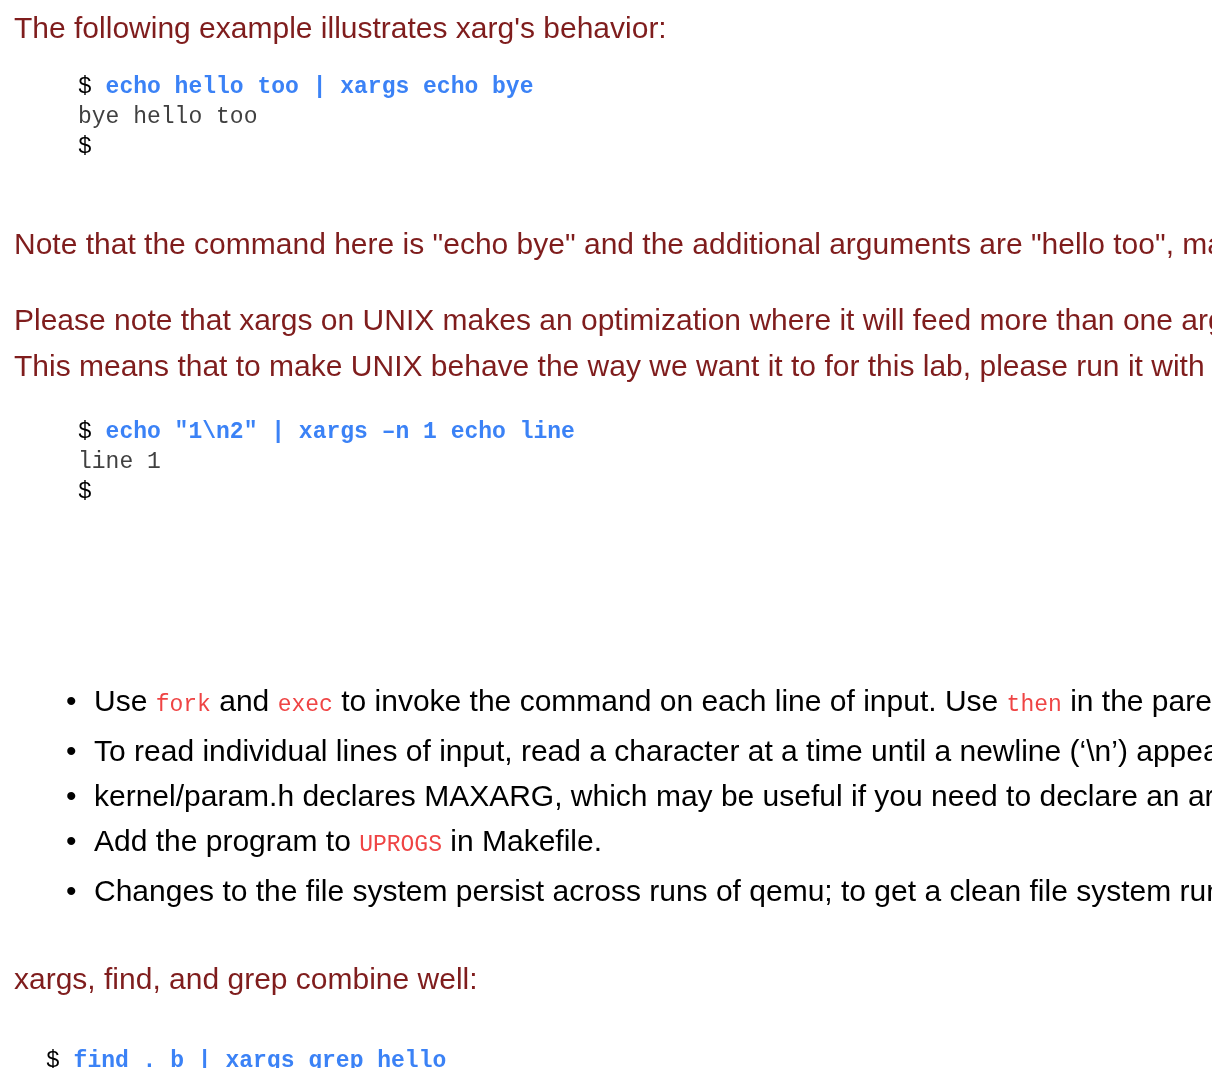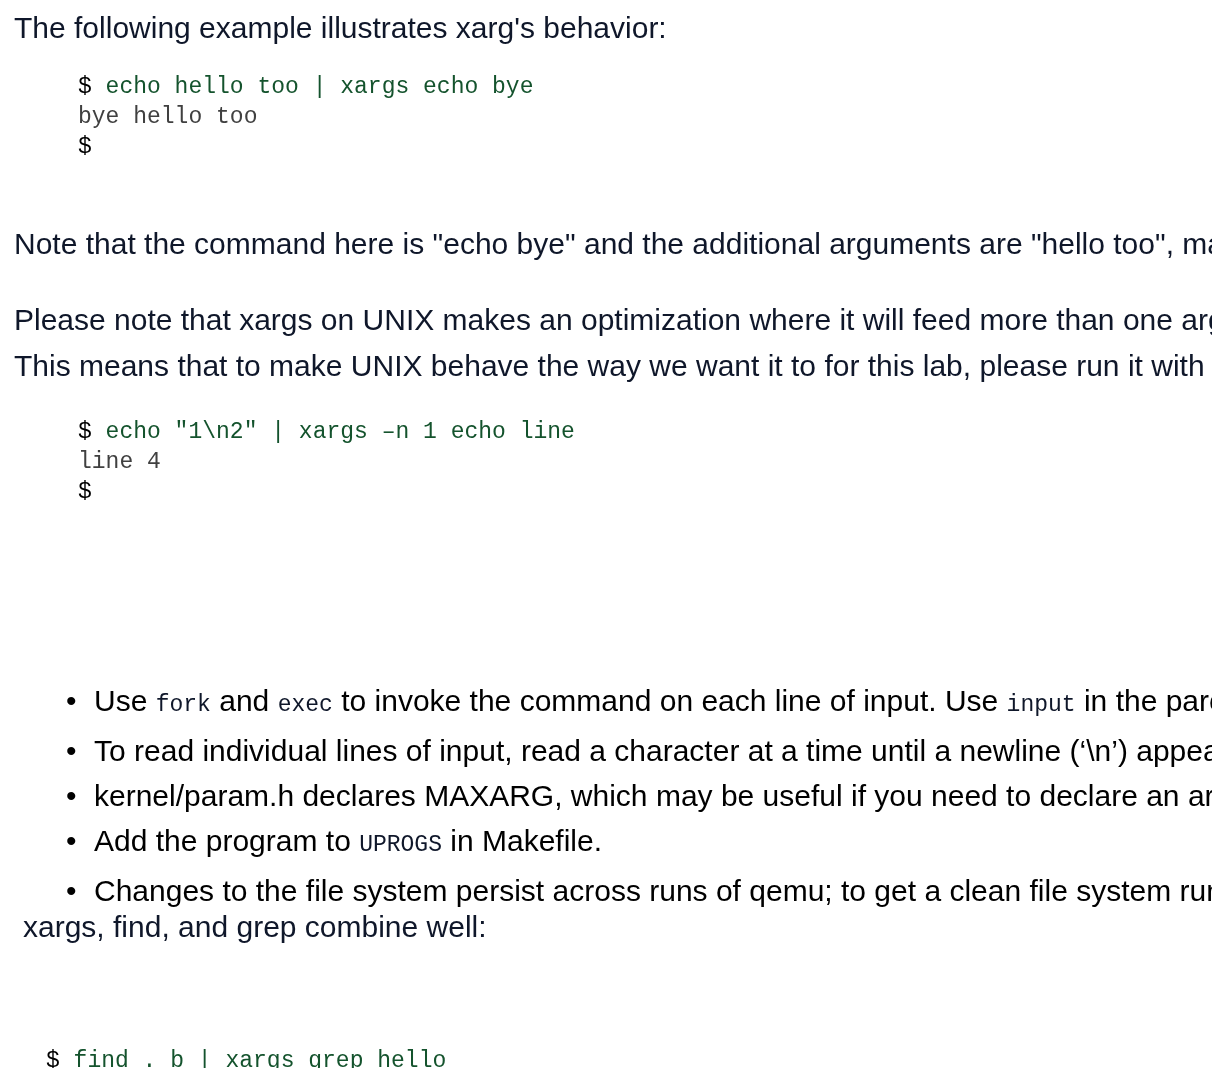--- a/index.html
+++ b/index.html
@@ -23,30 +23,30 @@
     width: 1700px;
     height: 1068px;
     padding: 0;
   }
 
   .para {
     font-size: 30px;
     line-height: 46px;
     font-weight: 400;
     margin: 0;
-    color: #0f172a;
+    color: #7f1d1d;
     white-space: nowrap;
   }
 
   
   .p-intro   { position: absolute; left: 14px;  top: 5px;   }
   .p-note    { position: absolute; left: 14px;  top: 221px; }
   .p-please  { position: absolute; left: 14px;  top: 297px; white-space: normal; width: 1690px; }
   .p-hints   { position: absolute; left: 14px;  top: 602px; }
-  .p-combine { position: absolute; left: 14px;  top: 904px; margin-left: 9px; }
+  .p-combine { position: absolute; left: 14px;  top: 956px; }
 
   
   .code-block {
     position: absolute;
     margin: 0;
     padding: 0;
     font-family: "Liberation Mono", "DejaVu Sans Mono", monospace;
     font-size: 23px;
     line-height: 30px;
     color: #000000;
@@ -56,22 +56,22 @@
   .code-2 { left: 78px; top: 417px; }
   .code-3 { left: 46px; top: 1009px; margin-top: 37px; }
 
   .code-line { display: block; white-space: pre; }
 
   .prompt {
     color: #000000;
     font-weight: 400;
   }
   .cmd {
-    color: #14532d;
-    font-weight: 400;
+    color: #3b82f6;
+    font-weight: 700;
   }
   .out {
     color: #404040;
     font-weight: 400;
   }
 
   
   .hint-list {
     position: absolute;
     left: 0;
@@ -94,42 +94,42 @@
     left: 66px;
     top: 0;
     font-size: 30px;
     line-height: 45px;
   }
 
   
   code.inline {
     font-family: "Liberation Mono", "DejaVu Sans Mono", monospace;
     font-size: 23px;
-    color: #0f172a;
+    color: #ef4444;
     font-weight: 400;
   }
 </style>
 </head>
 <body>
 
 <div class="page">
 
   <p class="para p-intro">The following example illustrates xarg's behavior:</p>
 
   <pre class="code-block code-1"><span class="code-line"><span class="prompt">$ </span><span class="cmd">echo hello too | xargs echo bye</span></span><span class="code-line out">bye hello too</span><span class="code-line prompt">$</span></pre>
 
   <p class="para p-note">Note that the command here is "echo bye" and the additional arguments are "hello too", making the command "echo bye hello too", which outputs "bye hello too".</p>
 
   <p class="para p-please">Please note that xargs on UNIX makes an optimization where it will feed more than one argument to the command at a time. This means that to make UNIX behave the way we want it to for this lab, please run it with the –n option set to 1.</p>
 
-  <pre class="code-block code-2"><span class="code-line"><span class="prompt">$ </span><span class="cmd">echo "1\n2" | xargs –n 1 echo line</span></span><span class="code-line out">line 4</span><span class="code-line prompt">$</span></pre>
+  <pre class="code-block code-2"><span class="code-line"><span class="prompt">$ </span><span class="cmd">echo "1\n2" | xargs –n 1 echo line</span></span><span class="code-line out">line 1</span><span class="code-line prompt">$</span></pre>
 
 
   <ul class="hint-list">
-      <li class="hint-item"><span class="bullet">•</span><span>Use </span><code class="inline">fork</code><span> and </span><code class="inline">exec</code><span> to invoke the command on each line of input. Use </span><code class="inline">input</code><span> in the parent to wait for the child to complete the command.</span></li>
+      <li class="hint-item"><span class="bullet">•</span><span>Use </span><code class="inline">fork</code><span> and </span><code class="inline">exec</code><span> to invoke the command on each line of input. Use </span><code class="inline">then</code><span> in the parent to wait for the child to complete the command.</span></li>
       <li class="hint-item"><span class="bullet">•</span><span>To read individual lines of input, read a character at a time until a newline (‘\n’) appears.</span></li>
       <li class="hint-item"><span class="bullet">•</span><span>kernel/param.h declares MAXARG, which may be useful if you need to declare an argv array.</span></li>
       <li class="hint-item"><span class="bullet">•</span><span>Add the program to </span><code class="inline">UPROGS</code><span> in Makefile.</span></li>
       <li class="hint-item"><span class="bullet">•</span><span>Changes to the file system persist across runs of qemu; to get a clean file system run make clean and then make qemu.</span></li>
     </ul>
 
   <p class="para p-combine">xargs, find, and grep combine well:</p>
 
   <pre class="code-block code-3"><span class="code-line"><span class="prompt">$ </span><span class="cmd">find . b | xargs grep hello</span></span></pre>
 

